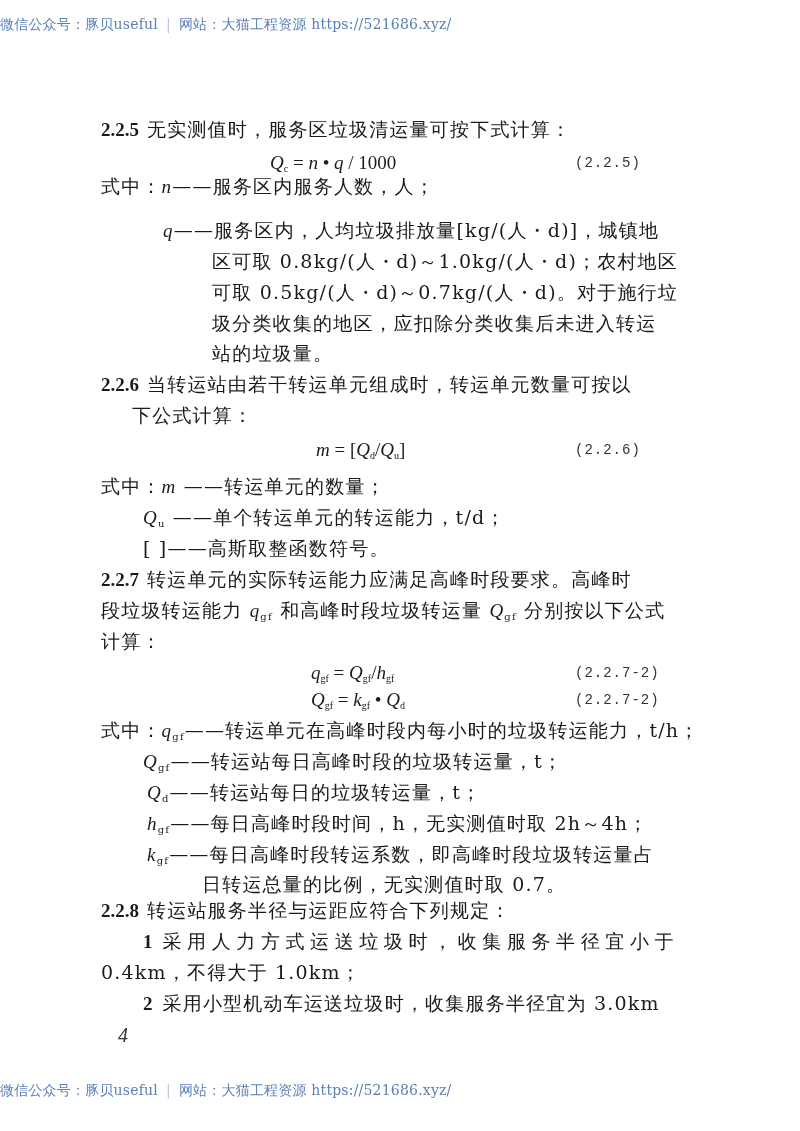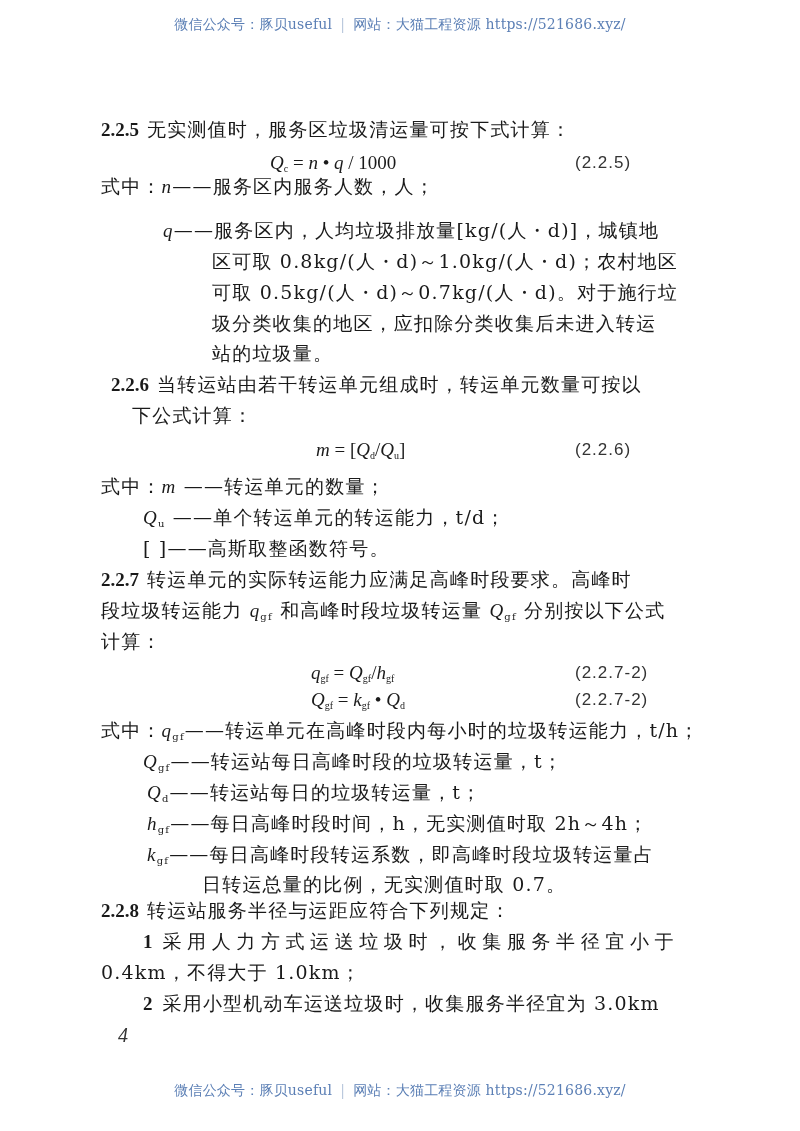--- a/index.html
+++ b/index.html
@@ -1,38 +1,38 @@
 <!DOCTYPE html>
 <html><head>
 <meta charset="utf-8">
 <style>
   html, body { margin:0; padding:0; }
   body {
     width:800px; height:1131px; background:#ffffff; position:relative; overflow:hidden;
     font-family:"DejaVu Serif","Liberation Serif",serif; color:#1a1a1a;
   }
   .wm {
-    position:absolute; left:0; width:800px; text-align:center;
+    position:absolute; left:0; width:800px; text-align:left;
     font-size:14px; color:#5b7fb5; font-family:"DejaVu Serif","Liberation Serif",serif;
     letter-spacing:0.2px;
   }
   .wm .sep { color:#b8c6dc; margin:0 8px; }
   .wm-top { top:16px; }
   .wm-bottom { top:1082px; }
   .line {
     position:absolute; font-size:19px; line-height:24px; white-space:nowrap; letter-spacing:1.2px;
   }
   .clause-no { font-weight:bold; font-family:"Liberation Serif","DejaVu Serif",serif; margin-right:8px; letter-spacing:0; }
   .formula {
     position:absolute; font-size:19px; line-height:24px; white-space:nowrap;
     font-family:"Liberation Serif","DejaVu Serif",serif;
   }
   .eqno {
-    position:absolute; font-size:17px; line-height:24px; white-space:nowrap; letter-spacing:1px;
-    font-family:Liberation Sans, sans-serif; color:#333;
+    position:absolute; font-size:14px; line-height:24px; white-space:nowrap; letter-spacing:1px;
+    font-family:Liberation Mono, monospace; color:#333;
   }
   i { font-family:"Liberation Serif","DejaVu Serif",serif; font-style:italic; }
   sub { font-size:10px; font-style:normal; vertical-align:-3px; }
   .pageno { position:absolute; left:118px; top:1024px; font-size:20px; font-style:italic; font-family:"Liberation Serif",serif; color:#333; }
 </style>
 </head>
 <body>
 
 <div class="wm wm-top">
   <span>微信公众号：豚贝useful</span><span class="sep">|</span><span>网站：大猫工程资源 https://521686.xyz/</span>
@@ -50,21 +50,21 @@
   <span>式中：</span><i>n</i><span>——服务区内服务人数，人；</span>
 </div>
 <div class="line" style="left:163px;top:218px;">
   <i>q</i><span>——服务区内，人均垃圾排放量[kg/(人・d)]，城镇地</span>
 </div>
 <div class="line" style="left:212px;top:249px;">区可取 0.8kg/(人・d)～1.0kg/(人・d)；农村地区</div>
 <div class="line" style="left:212px;top:280px;">可取 0.5kg/(人・d)～0.7kg/(人・d)。对于施行垃</div>
 <div class="line" style="left:212px;top:311px;">圾分类收集的地区，应扣除分类收集后未进入转运</div>
 <div class="line" style="left:212px;top:341px;">站的垃圾量。</div>
 
-<div class="line" style="left:111px;top:372px;">
+<div class="line" style="left:101px;top:372px;">
   <span class="clause-no">2.2.6</span><span>当转运站由若干转运单元组成时，转运单元数量可按以</span>
 </div>
 <div class="line" style="left:101px;top:403px;margin-left:31px;">下公式计算：</div>
 <div class="formula" style="left:316px;top:438px;">
   <i>m</i> = [<i>Q</i><sub>d</sub>/<i>Q</i><sub>u</sub>]
 </div>
 <div class="eqno" style="left:575px;top:438px;">(2.2.6)</div>
 
 <div class="line" style="left:101px;top:474px;">
   <span>式中：</span><i>m</i> <span>——转运单元的数量；</span>

